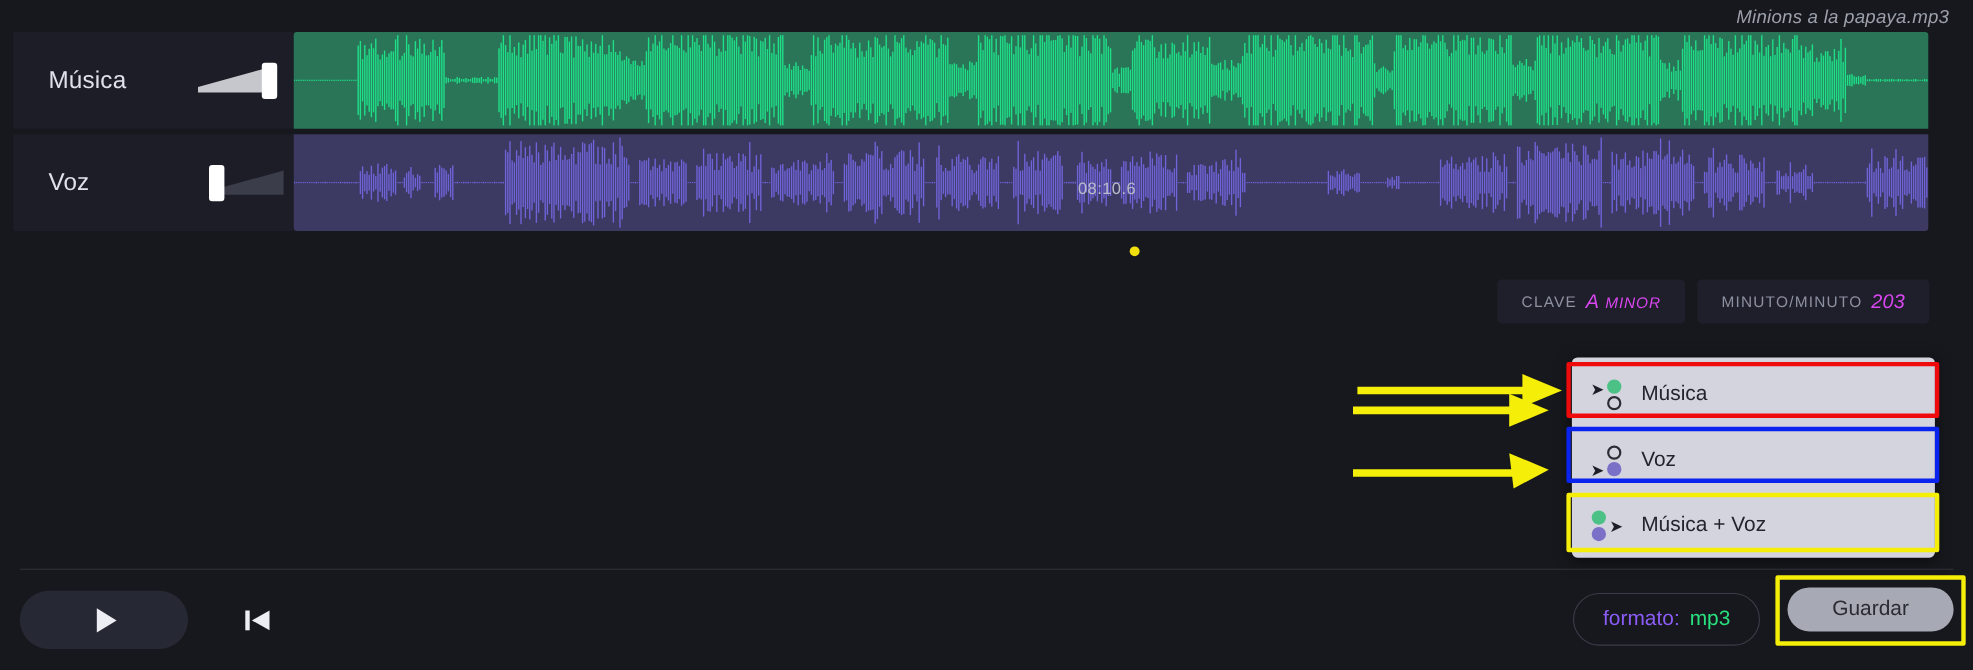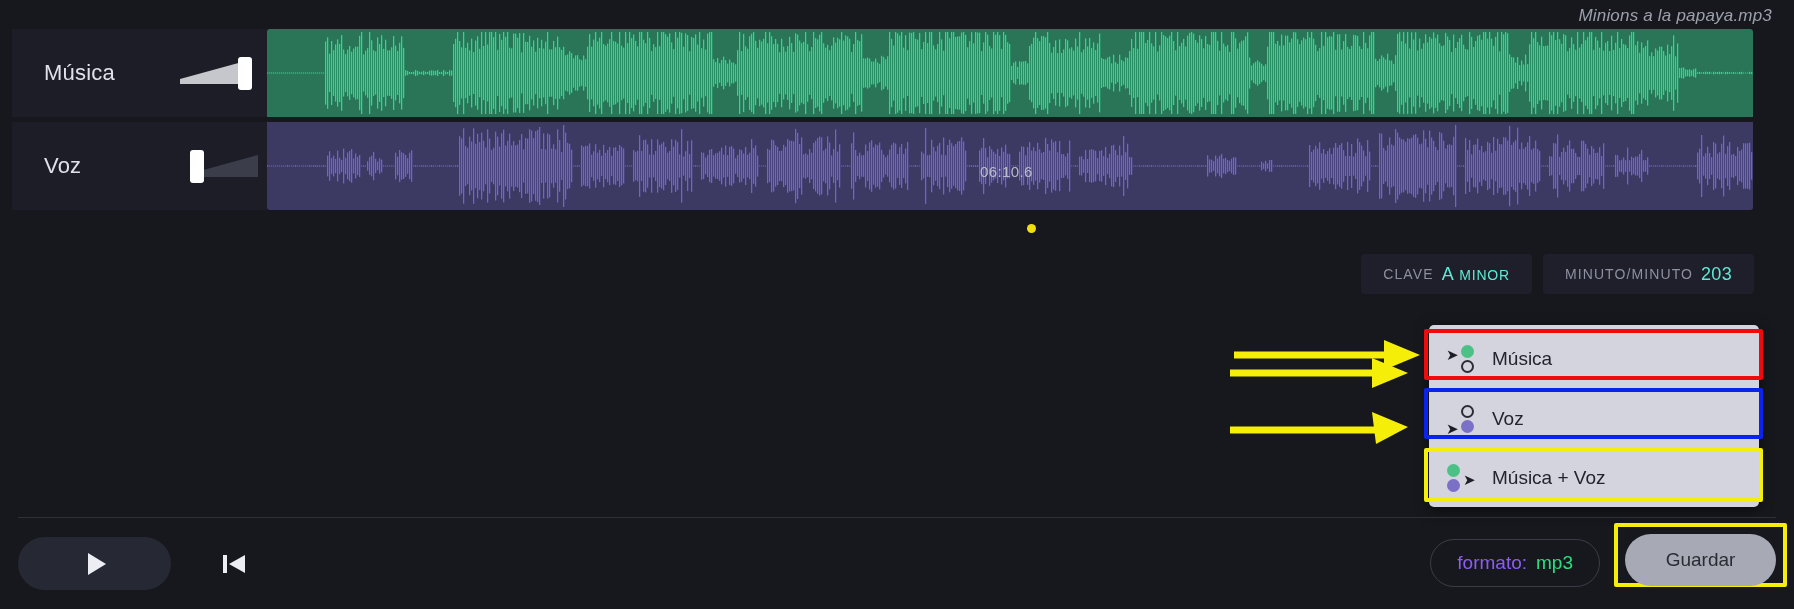--- a/index.html
+++ b/index.html
@@ -148,22 +148,23 @@
     gap: 8px;
     padding: 0 22px;
   }
   .meta-label {
     font-size: 14px;
     color: #8c90a0;
     letter-spacing: 1.1px;
   }
   .meta-value {
     font-size: 18px;
-    color: #5eead4;
+    color: #d946ef;
     letter-spacing: 0.3px;
+    font-style: italic;
   }
   .meta-value .small-caps {
     font-size: 14px;
     letter-spacing: 0.8px;
   }
 
   
   .dropdown {
     position: absolute;
     left: 1429px;
@@ -301,21 +302,21 @@
     cursor: pointer;
   }
   .format-label { font-size: 19px; color: #8b5cf6; }
   .format-value { font-size: 19px; color: #28e07e; }
 
   .save-btn {
     position: absolute;
     left: 1625px;
     top: 534px;
     width: 151px;
-    height: 52px;
+    height: 40px;
     background: #a7a9b4;
     border: none;
     border-radius: 26px;
     color: #2b2c33;
     font-size: 19px;
     font-family: "Liberation Sans", sans-serif;
     cursor: pointer;
   }
 </style>
 </head>
@@ -1843,21 +1844,21 @@
               <rect x="1478.0" y="21.3" width="1.25" height="45.3"></rect>
               <rect x="1480.0" y="21.3" width="1.25" height="45.5"></rect>
               <rect x="1482.0" y="20.6" width="1.25" height="46.9"></rect>
               <rect x="1484.0" y="30.2" width="1.25" height="27.5"></rect>
             </g>
         </svg>
       </div>
     </div>
   </div>
 
-  <div class="time-label">06:10.6</div>
+  <div class="time-label">08:10.6</div>
   <div class="cursor-dot"></div>
 
   <div class="meta-row">
     <div class="meta-badge">
       <span class="meta-label">CLAVE</span>
       <span class="meta-value"><span>A</span>&nbsp;<span class="small-caps">MINOR</span></span>
     </div>
     <div class="meta-badge">
       <span class="meta-label">MINUTO/MINUTO</span>
       <span class="meta-value">203</span>

